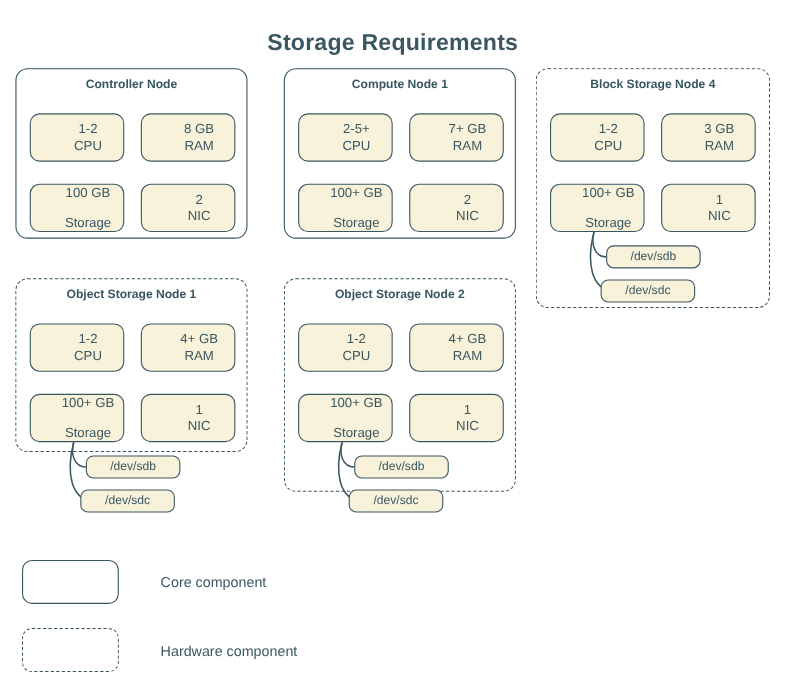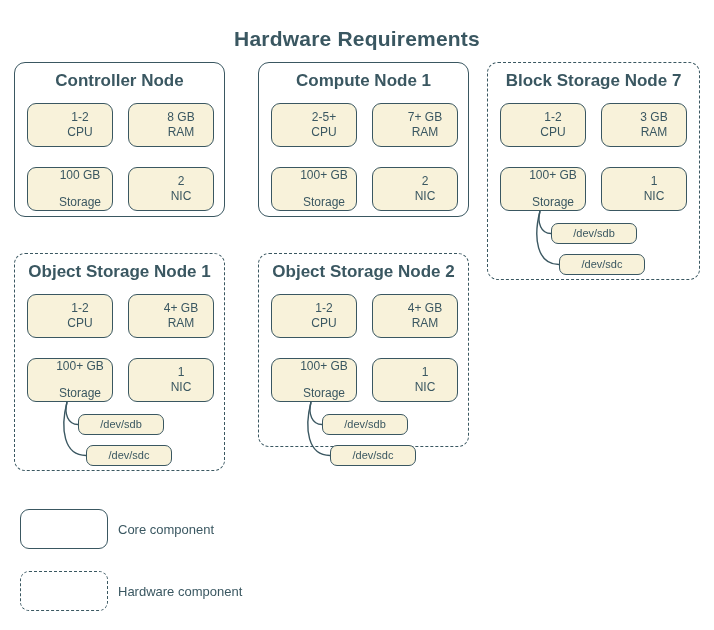--- a/index.html
+++ b/index.html
@@ -21,21 +21,21 @@
   .node {
     position: absolute;
     border: 1.6px solid #3a5761;
     border-radius: 11px;
     background: transparent;
   }
   .node.optional { border-style: dashed; }
 
   .node-title {
     position: absolute; top: 8px; left: 0; width: 100%;
-    text-align: center; font-size: 17px; font-weight: 600;
+    text-align: center; font-size: 11px; font-weight: 600;
   }
 
   .comp {
     position: absolute; width: 86px; height: 44px;
     background: #f8f2da;
     border: 1.5px solid #3a5761;
     border-radius: 9px;
     display: flex; flex-direction: column; align-items: center; justify-content: center;
     font-size: 12px; line-height: 15px; text-align: center; padding-left: 20px;
   }
@@ -45,46 +45,46 @@
   .comp.c3 { left: 113px; top: 104px; }
 
   .dev {
     position: absolute; width: 86px; height: 21px;
     background: #f8f2da;
     border: 1.4px solid #3a5761;
     border-radius: 7px;
     font-size: 11px; line-height: 18px; text-align: center;
   }
   .dev.d0 { left: 63px; top: 160px; }
-  .dev.d1 { left: 71px; top: 191px; }
+  .dev.d1 { left: 58px; top: 191px; }
 
   .connectors { position: absolute; left: 0; top: 0; pointer-events: none; }
 
   #node-0 { left: 14px;  top: 62px;  width: 211px; height: 155px; }
   #node-1 { left: 258px; top: 62px;  width: 211px; height: 155px; text-decoration: underline; }
   #node-2 { left: 487px; top: 62px;  width: 213px; height: 218px; }
-  #node-3 { left: 14px;  top: 253px; width: 211px; height: 218px; }
+  #node-3 { left: 14px;  top: 253px; width: 211px; height: 158px; }
   #node-4 { left: 258px; top: 253px; width: 211px; height: 194px; }
 
   .legend-box {
     position: absolute; width: 88px; height: 40px;
     border: 1.6px solid #3a5761; border-radius: 9px; background: #ffffff;
   }
   #legend-core-box { left: 20px; top: 509px; }
   #legend-opt-box  { left: 20px; top: 571px; border-style: dashed; }
-  .legend-label { position: absolute; font-size: 13px; }
+  .legend-label { position: absolute; font-size: 13px; margin-left: 28px; }
   #legend-core-label { left: 118px; top: 522px; }
   #legend-opt-label  { left: 118px; top: 584px; }
 </style>
 </head>
 <body>
 
 <div class="stage">
 
-  <div class="diagram-title">Hardware Requirements</div>
+  <div class="diagram-title">Storage Requirements</div>
 
   <div class="node" id="node-0">
     <div class="node-title">Controller Node</div>
     <div class="comp c0">
       <span>1-2</span>
       <span>CPU</span>
     </div>
     <div class="comp c1">
       <span>8 GB</span>
       <span>RAM</span>
@@ -117,21 +117,21 @@
       <span>2</span>
       <span>NIC</span>
     </div>
   </div>
 
   <div class="node optional" id="node-2">
     <svg class="connectors" width="213" height="218" viewBox="0 0 213 218">
       <path d="M52 148 C 49 160, 53 170.5, 63 170.5" fill="none" stroke="#3a5761" stroke-width="1.4"></path>
       <path d="M52 148 C 45 175, 49 201.5, 71 201.5" fill="none" stroke="#3a5761" stroke-width="1.4"></path>
     </svg>
-    <div class="node-title">Block Storage Node 7</div>
+    <div class="node-title">Block Storage Node 4</div>
     <div class="comp c0">
       <span>1-2</span>
       <span>CPU</span>
     </div>
     <div class="comp c1">
       <span>3 GB</span>
       <span>RAM</span>
     </div>
     <div class="comp c2">
       <span>100+ GB</span>

